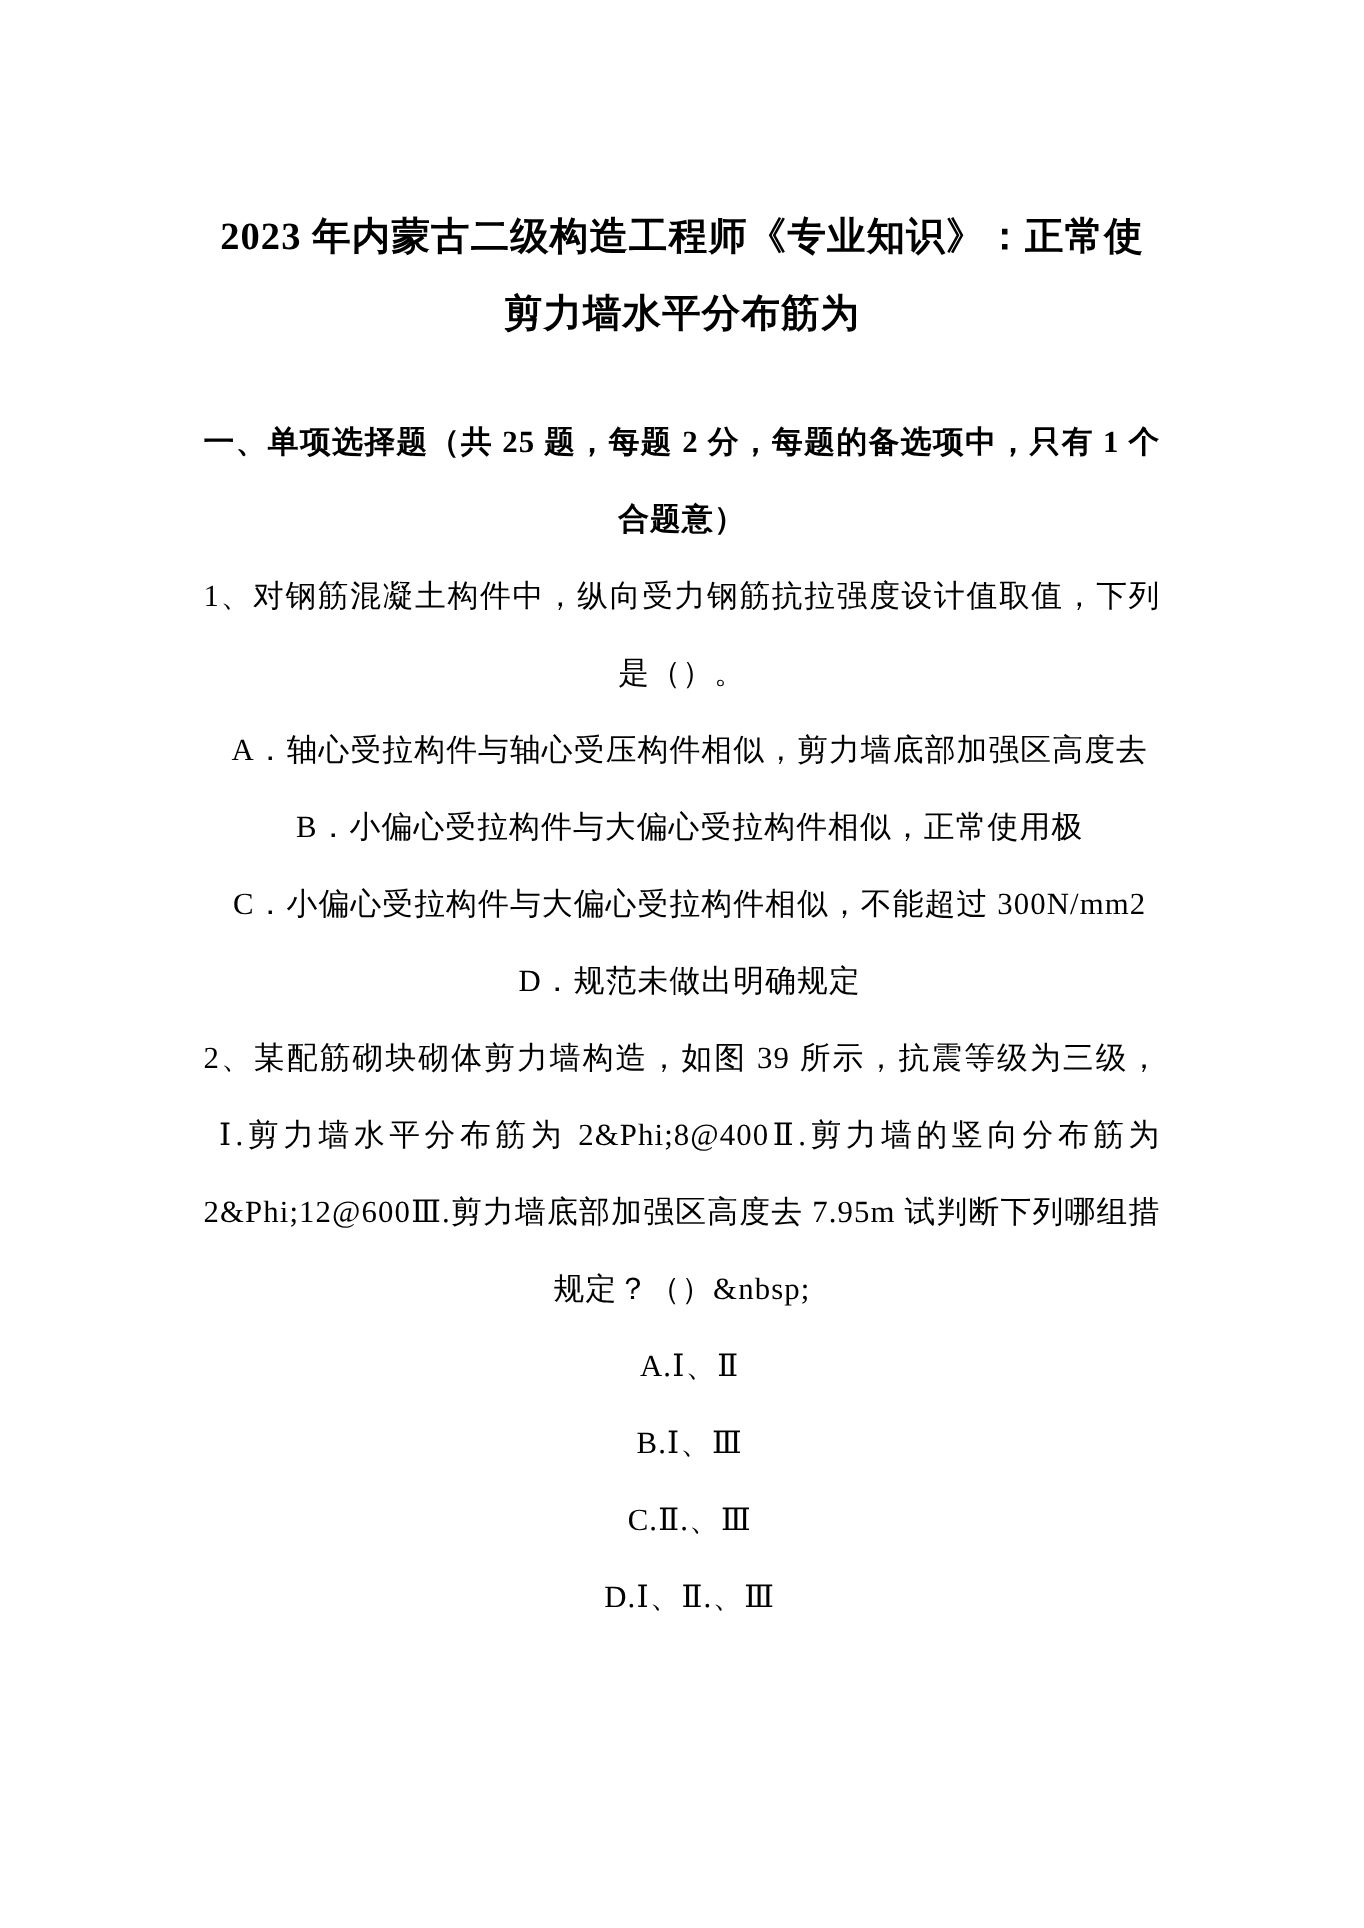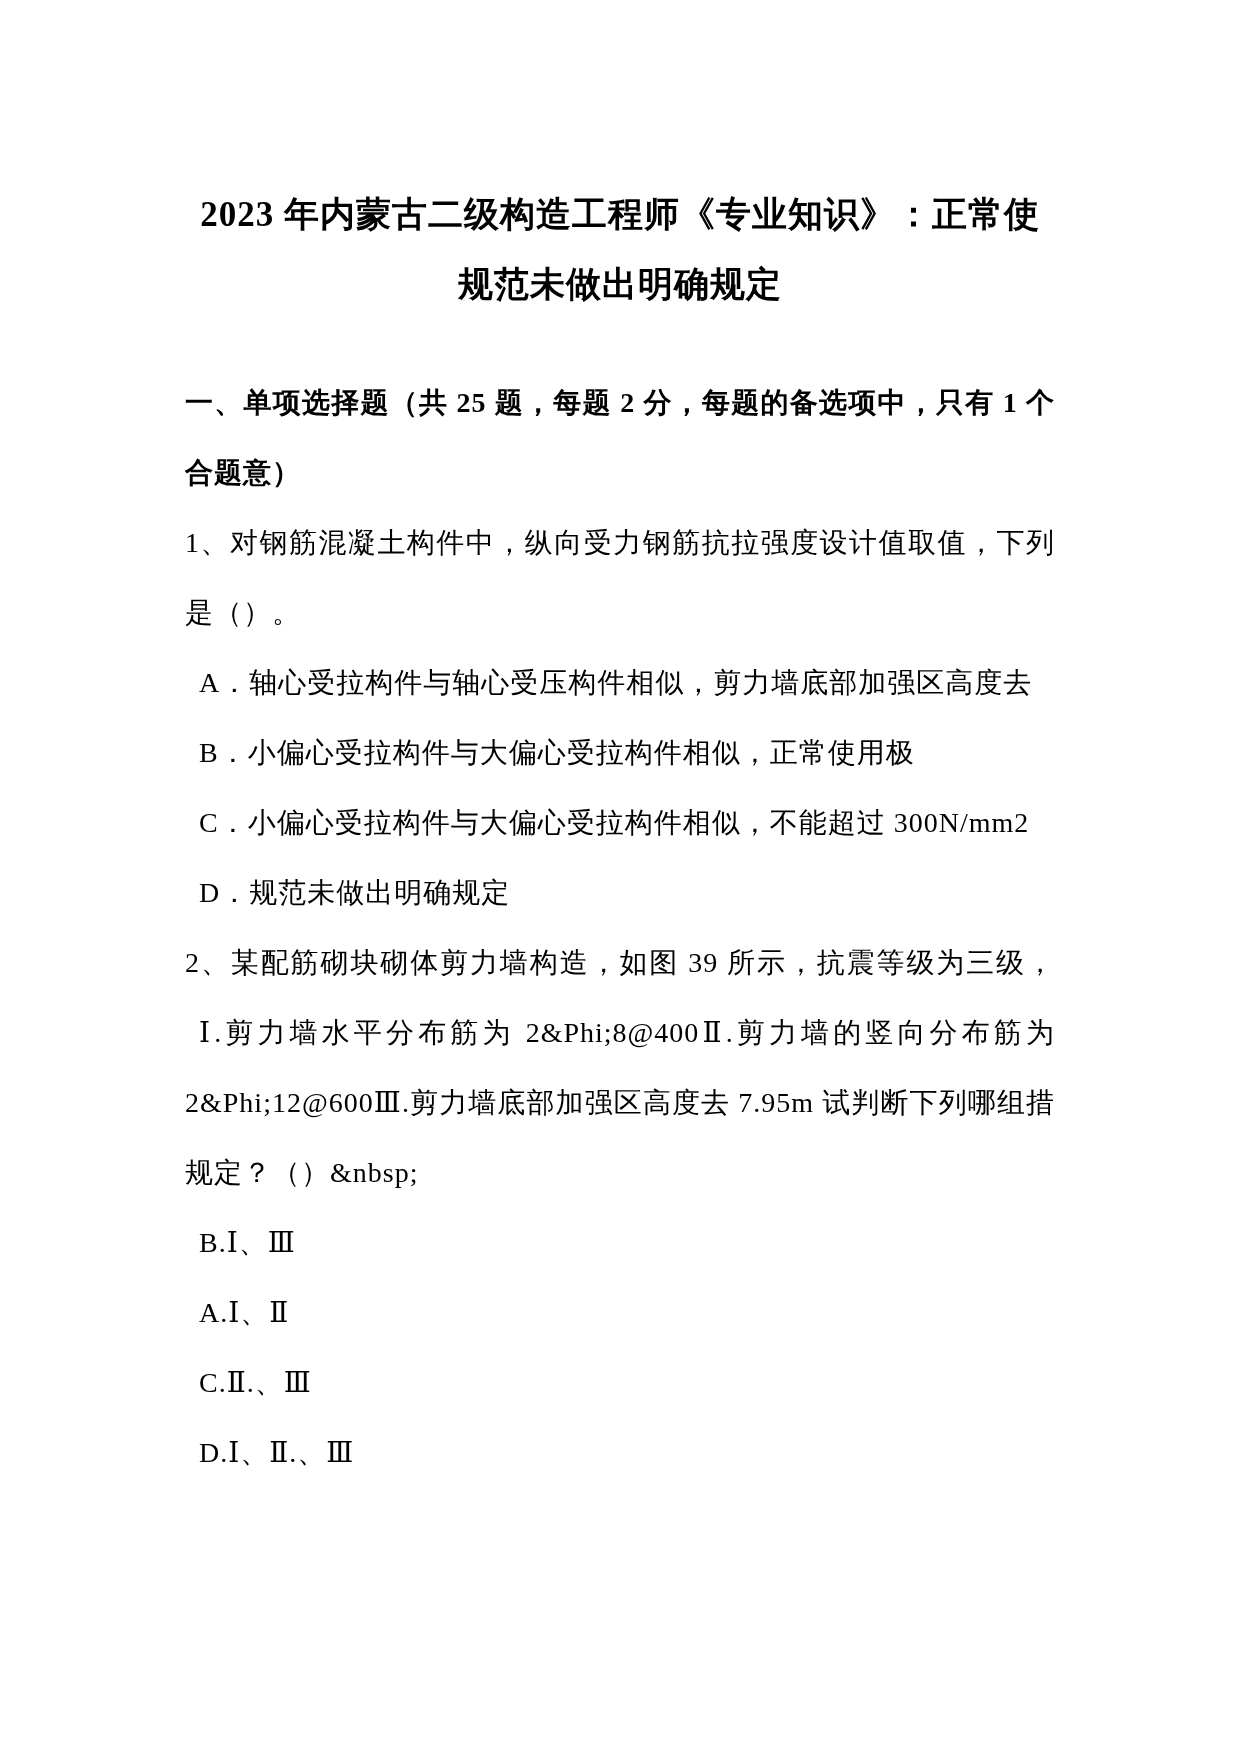--- a/index.html
+++ b/index.html
@@ -32,37 +32,38 @@
   .section-heading {
     margin-top: 48px;
     font-weight: bold;
   }
   .line {
     height: 70px;
     line-height: 70px;
     font-size: 28px;
     overflow: hidden;
     letter-spacing: 1px;
+    text-align: center;
   }
   .justify {
     text-align: justify;
     text-align-last: justify;
   }
   .indent {
     padding-left: 14px;
   }
 </style>
 </head>
 <body>
 
 <div class="page">
 
   <div class="title-block">
     <div class="title-line">2023 年内蒙古二级构造工程师《专业知识》：正常使用极</div>
-    <div class="title-line">规范未做出明确规定</div>
+    <div class="title-line">剪力墙水平分布筋为</div>
   </div>
 
   <div class="section-heading">
     <div class="line justify">一、单项选择题（共 25 题，每题 2 分，每题的备选项中，只有 1 个事最符</div>
     <div class="line">合题意）</div>
   </div>
 
   <div>
     <div class="line justify">1、对钢筋混凝土构件中，纵向受力钢筋抗拉强度设计值取值，下列说法对的的</div>
     <div class="line">是（）。</div>
@@ -73,20 +74,20 @@
       <div class="line indent">D．规范未做出明确规定</div>
     </div>
   </div>
 
   <div>
     <div class="line justify">2、某配筋砌块砌体剪力墙构造，如图 39 所示，抗震等级为三级，墙厚均为</div>
     <div class="line justify indent">Ⅰ.剪力墙水平分布筋为 2&amp;Phi;8@400Ⅱ.剪力墙的竖向分布筋为</div>
     <div class="line justify">2&amp;Phi;12@600Ⅲ.剪力墙底部加强区高度去 7.95m 试判断下列哪组措施符合规范</div>
     <div class="line">规定？（）&amp;nbsp;</div>
     <div>
+      <div class="line indent">A.Ⅰ、Ⅱ</div>
       <div class="line indent">B.Ⅰ、Ⅲ</div>
-      <div class="line indent">A.Ⅰ、Ⅱ</div>
       <div class="line indent">C.Ⅱ.、Ⅲ</div>
       <div class="line indent">D.Ⅰ、Ⅱ.、Ⅲ</div>
     </div>
   </div>
 
 </div>
 
 </body></html>

